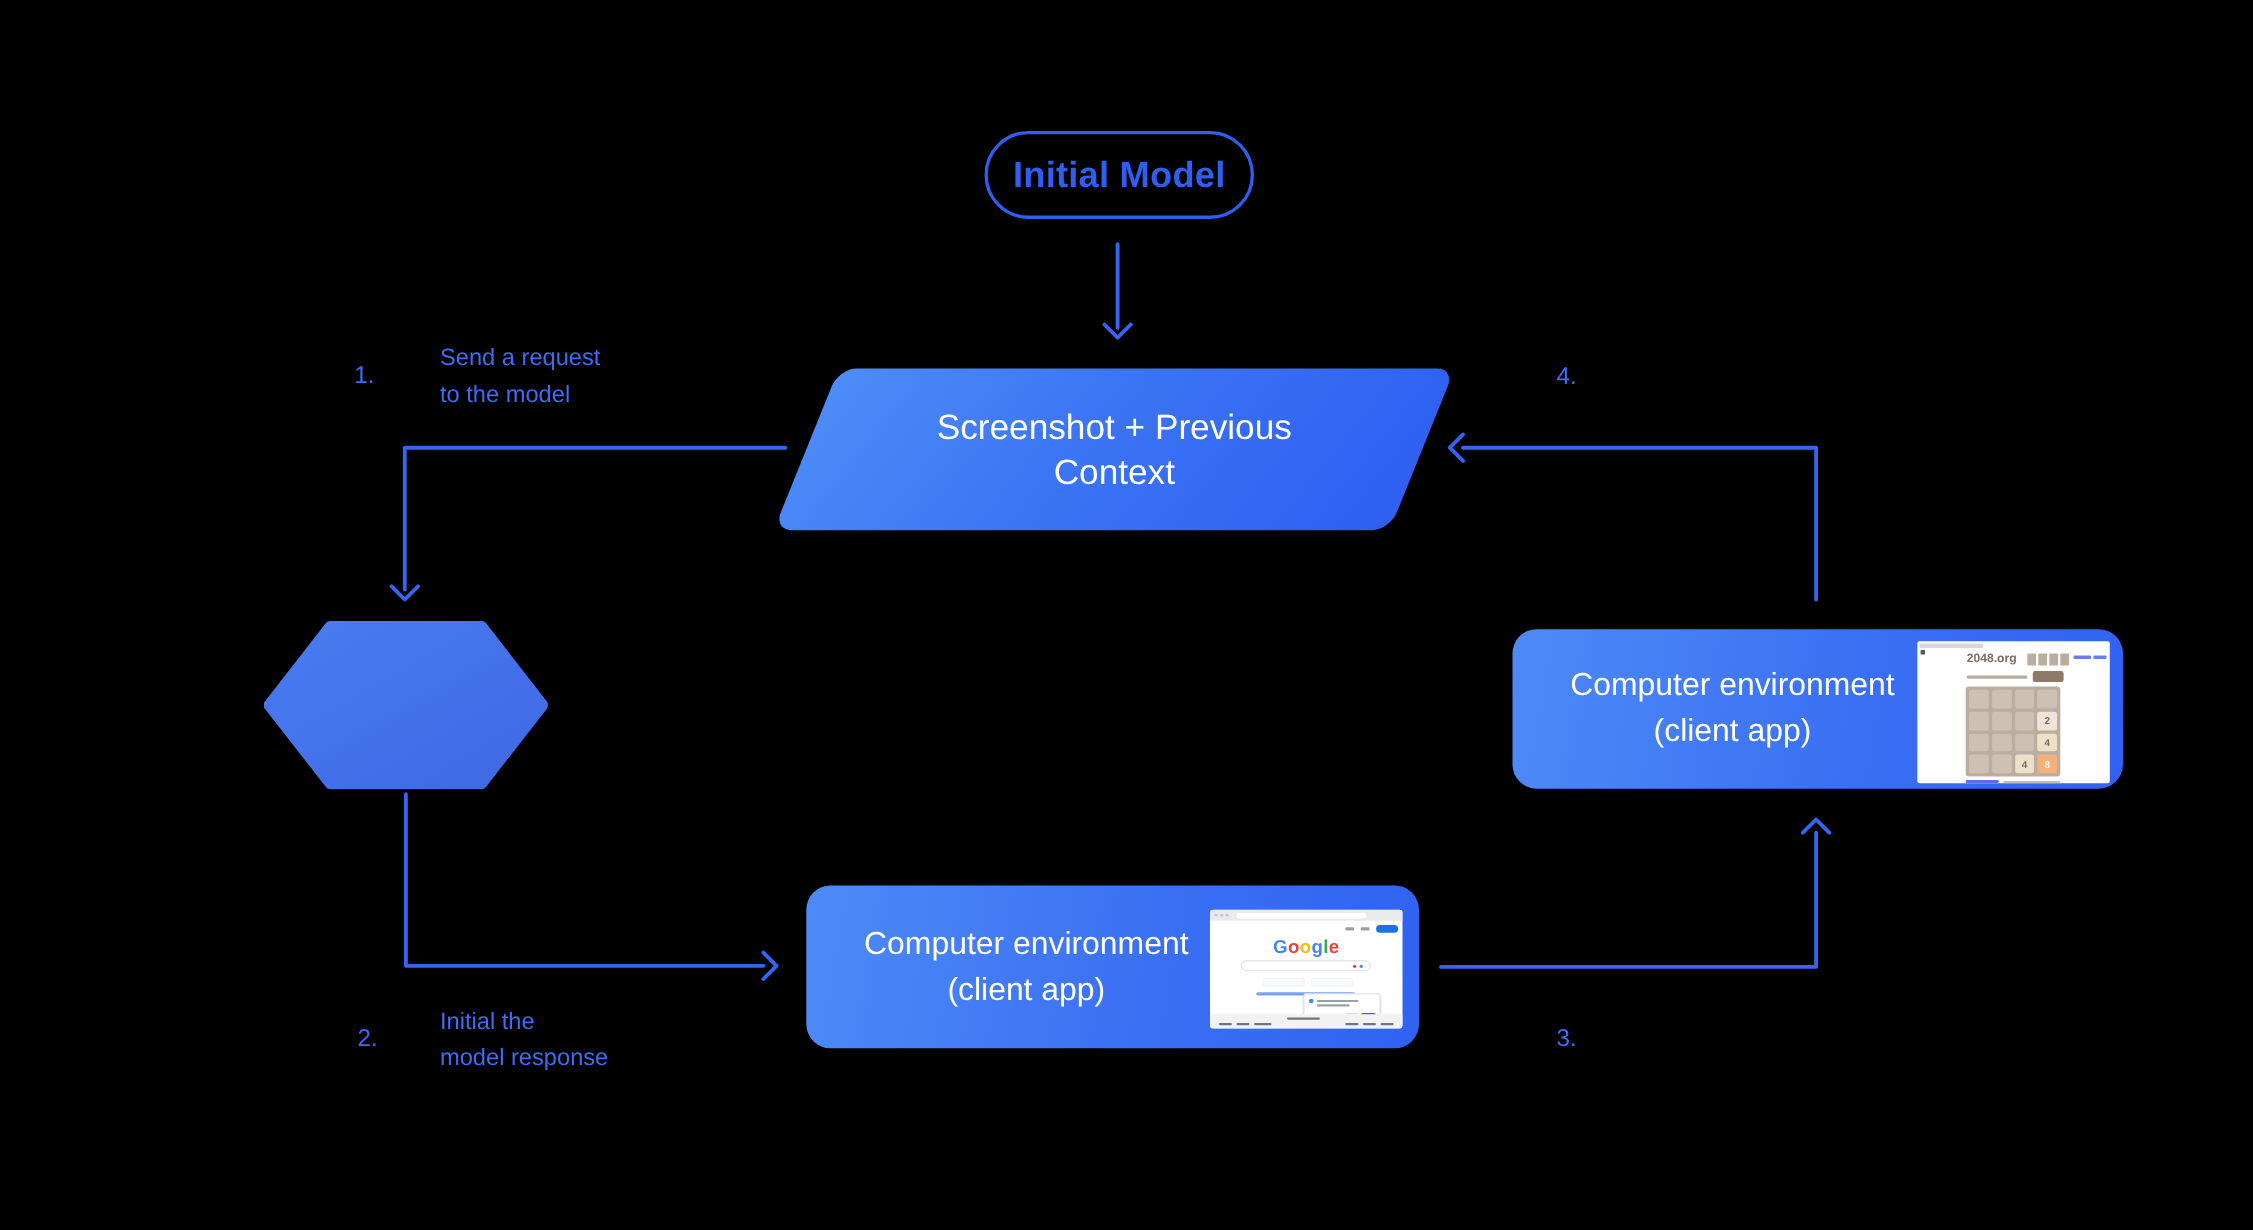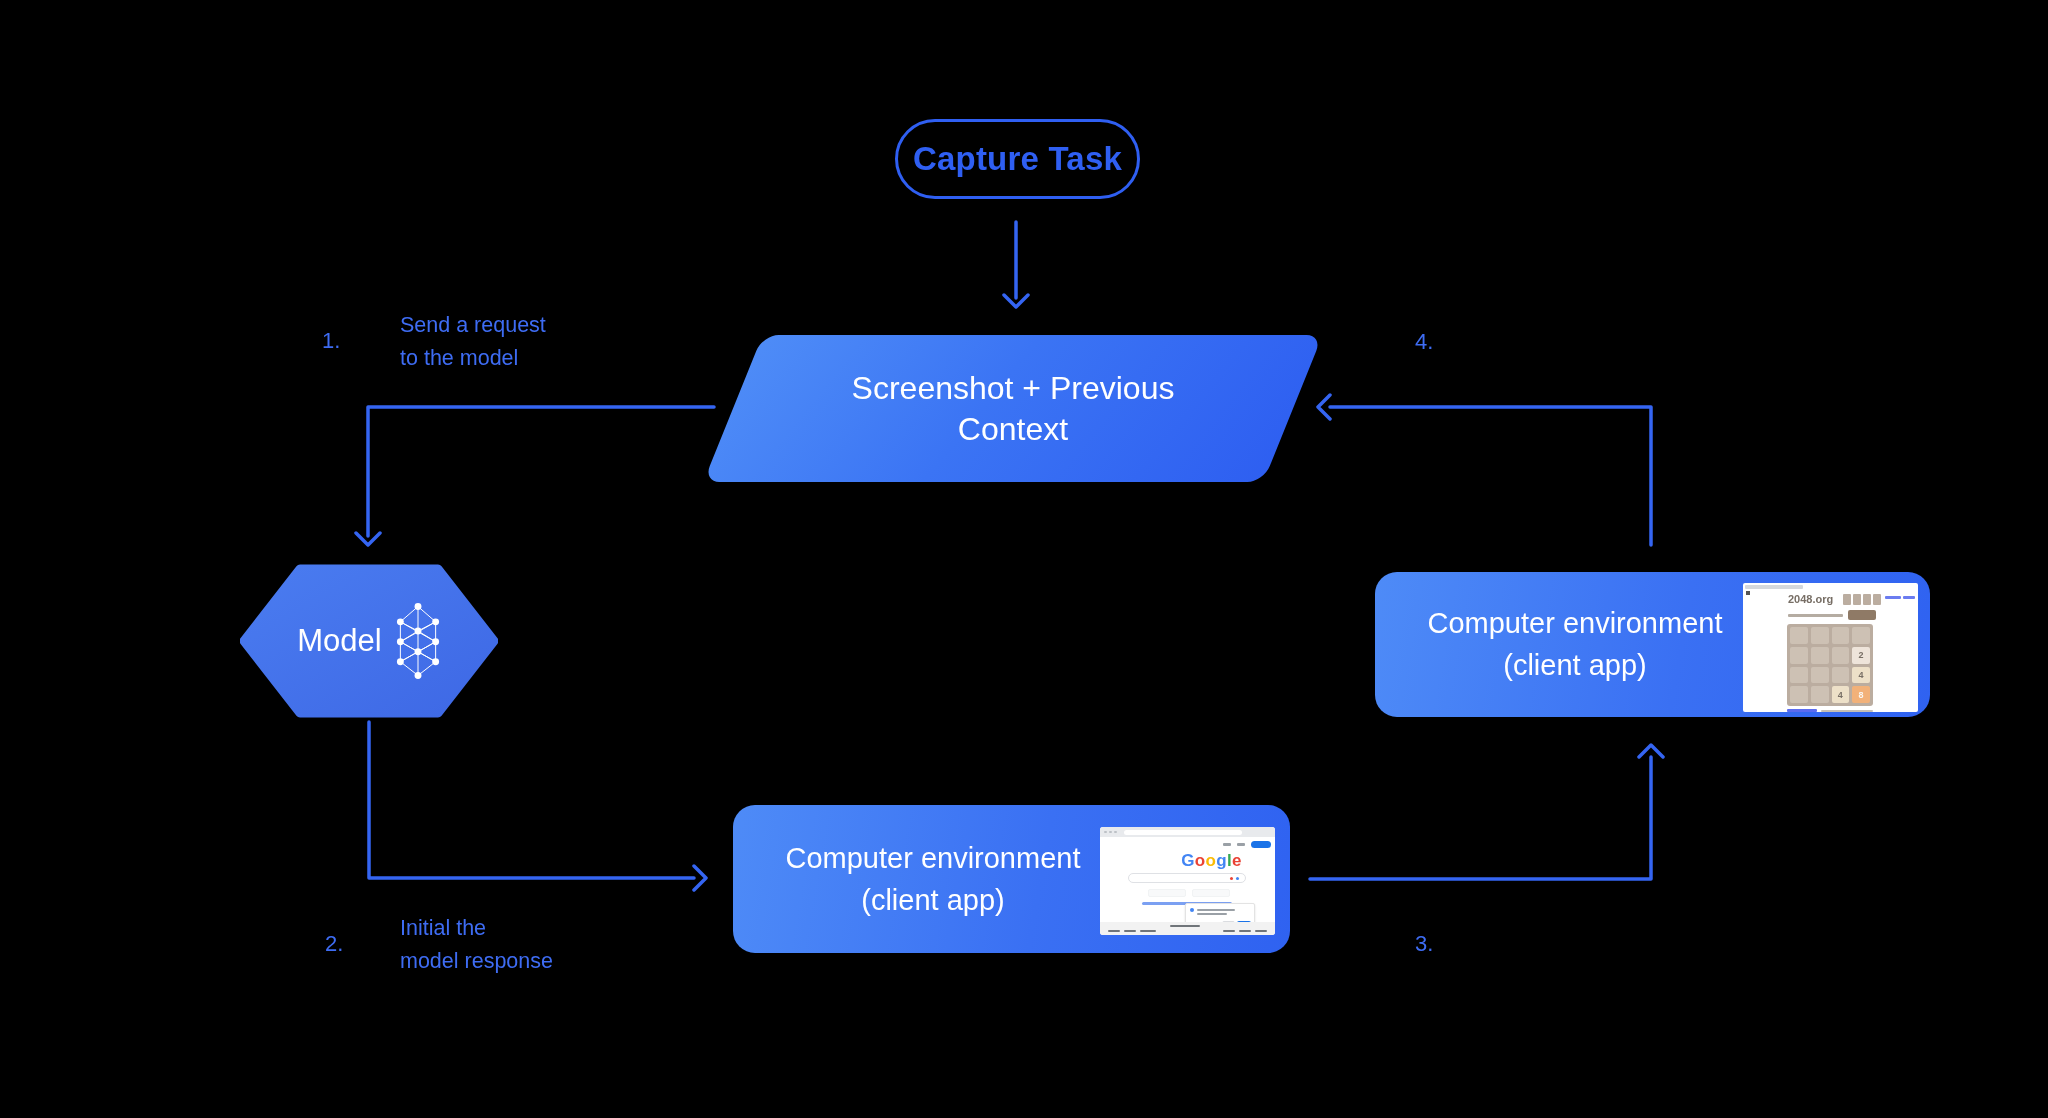--- a/index.html
+++ b/index.html
@@ -51,21 +51,21 @@
   .step-num{position:absolute;color:#3e6cf3;font-size:22px;font-weight:500;}
   .step-label{position:absolute;color:#3e6cf3;font-size:21.5px;line-height:33px;font-weight:500;}
   
   .thumb{position:absolute;background:#fff;overflow:hidden;}
   .g-thumb{left:367px;top:22px;width:175px;height:108px;border-radius:3px;}
   .g-chrome{position:absolute;left:0;top:0;width:100%;height:10px;background:#e8eaed;}
   .g-dot{position:absolute;width:2.5px;height:2.5px;border-radius:50%;background:#bdc1c6;top:3.5px;}
   .g-addr{position:absolute;left:24px;top:2.5px;width:118px;height:5px;background:#fff;border-radius:2.5px;}
   .g-signin{position:absolute;right:4px;top:14px;width:20px;height:7px;border-radius:3.5px;background:#1a73e8;}
   .g-navdash{position:absolute;top:16px;width:8px;height:2.5px;background:#9aa0a6;border-radius:1px;}
-  .g-logo{position:absolute;left:0;top:24px;width:100%;text-align:center;font-size:17px;font-weight:700;letter-spacing:.3px;margin-left:24px;}
+  .g-logo{position:absolute;left:0;top:24px;width:100%;text-align:center;font-size:17px;font-weight:700;letter-spacing:.3px;}
   .g-search{position:absolute;left:28px;top:46px;width:118px;height:10px;border:1px solid #dfe1e5;border-radius:6px;box-sizing:border-box;background:#fff;}
   .g-search i{position:absolute;top:2.5px;width:3px;height:3px;border-radius:50%;}
   .g-btn{position:absolute;top:62px;height:8px;background:#f8f9fa;border:1px solid #f1f3f4;border-radius:2px;box-sizing:border-box;}
   .g-link{position:absolute;top:75px;height:3px;background:#7ba0f2;border-radius:1.5px;}
   .g-dialog{position:absolute;left:85px;top:76px;width:68px;height:25px;background:#fff;border:1px solid #e3e3e3;border-radius:2px;box-shadow:0 1px 2px rgba(0,0,0,.15);}
   .g-dialog .gd-icon{position:absolute;left:4px;top:4px;width:4px;height:4px;border-radius:50%;background:#4285F4;}
   .g-dialog .gd-line{position:absolute;left:11px;height:2px;background:#9aa0a6;border-radius:1px;}
   .g-dialog .gd-btn-outline{position:absolute;right:19px;bottom:3px;width:13px;height:5px;border:1px solid #dadce0;border-radius:2px;box-sizing:border-box;}
   .g-dialog .gd-btn-primary{position:absolute;right:3px;bottom:3px;width:14px;height:5px;border-radius:2px;background:#1a73e8;}
   .g-footer{position:absolute;left:0;bottom:0;width:100%;height:13px;background:#f2f2f2;}
@@ -96,67 +96,38 @@
 
   <svg id="arrows" viewBox="0 0 2048 1118">
     <path d="M1016 222 V298 M1004 295 L1016 307 L1028 295"></path>
     <path d="M714 407 H368 V536 M356 533 L368 545 L380 533"></path>
     <path d="M369 722 V878 H694 M694 866 L706 878 L694 890"></path>
     <path d="M1310 879 H1651 V757 M1639 757 L1651 745 L1663 757"></path>
     <path d="M1651 545 V407 H1330 M1330 395 L1318 407 L1330 419"></path>
   </svg>
 
   <div class="pill">
-    <span>Capture Task</span>
+    <span>Initial Model</span>
   </div>
 
   <div class="para-shape"></div>
   <div class="para-text">
     <div>Screenshot + Previous</div>
     <div>Context</div>
   </div>
 
   <svg class="hex-wrap" viewBox="0 0 258 154">
     <defs>
       <linearGradient id="hexg" x1="0" y1="0" x2="1" y2="1">
         <stop offset="0" stop-color="#4a7cf0"></stop>
           <stop offset="1" stop-color="#3e68e5"></stop>
       </linearGradient>
     </defs>
     <polygon points="4,77 60,5 198,5 254,77 198,149 60,149" fill="url(#hexg)" stroke="url(#hexg)" stroke-width="9" stroke-linejoin="round"></polygon>
   </svg>
-  <div class="hex-content">
-    <span>Model</span>
-    <svg width="46" height="88" viewBox="0 0 60 104">
-      <g stroke="#fff" stroke-width="1.3" fill="none">
-        <path d="M30 7 L7 27 M30 7 L53 27 M30 7 L30 39
-                 M7 27 L30 39 M53 27 L30 39
-                 M7 27 L7 53 M53 27 L53 53
-                 M7 27 L53 53 M53 27 L7 53
-                 M30 39 L7 53 M30 39 L53 53 M30 39 L30 66
-                 M7 53 L30 66 M53 53 L30 66
-                 M7 53 L7 79 M53 53 L53 79
-                 M7 53 L53 79 M53 53 L7 79
-                 M30 66 L7 79 M30 66 L53 79 M30 66 L30 97
-                 M7 79 L30 97 M53 79 L30 97"></path>
-      </g>
-      <g fill="#fff">
-        <circle cx="30" cy="7" r="4.5"></circle>
-        <circle cx="7" cy="27" r="4.5"></circle>
-          <circle cx="53" cy="27" r="4.5"></circle>
-        <circle cx="30" cy="39" r="4.5"></circle>
-        <circle cx="7" cy="53" r="4.5"></circle>
-          <circle cx="53" cy="53" r="4.5"></circle>
-        <circle cx="30" cy="66" r="4.5"></circle>
-        <circle cx="7" cy="79" r="4.5"></circle>
-          <circle cx="53" cy="79" r="4.5"></circle>
-        <circle cx="30" cy="97" r="4.5"></circle>
-      </g>
-    </svg>
-  </div>
 
   <div class="env-box env-bottom">
     <div class="env-text">
       <div>Computer environment</div>
       <div>(client app)</div>
     </div>
     <div class="thumb g-thumb">
       <div class="g-chrome">
         <i class="g-dot" style="left:4px"></i>
         <i class="g-dot" style="left:9px"></i>

